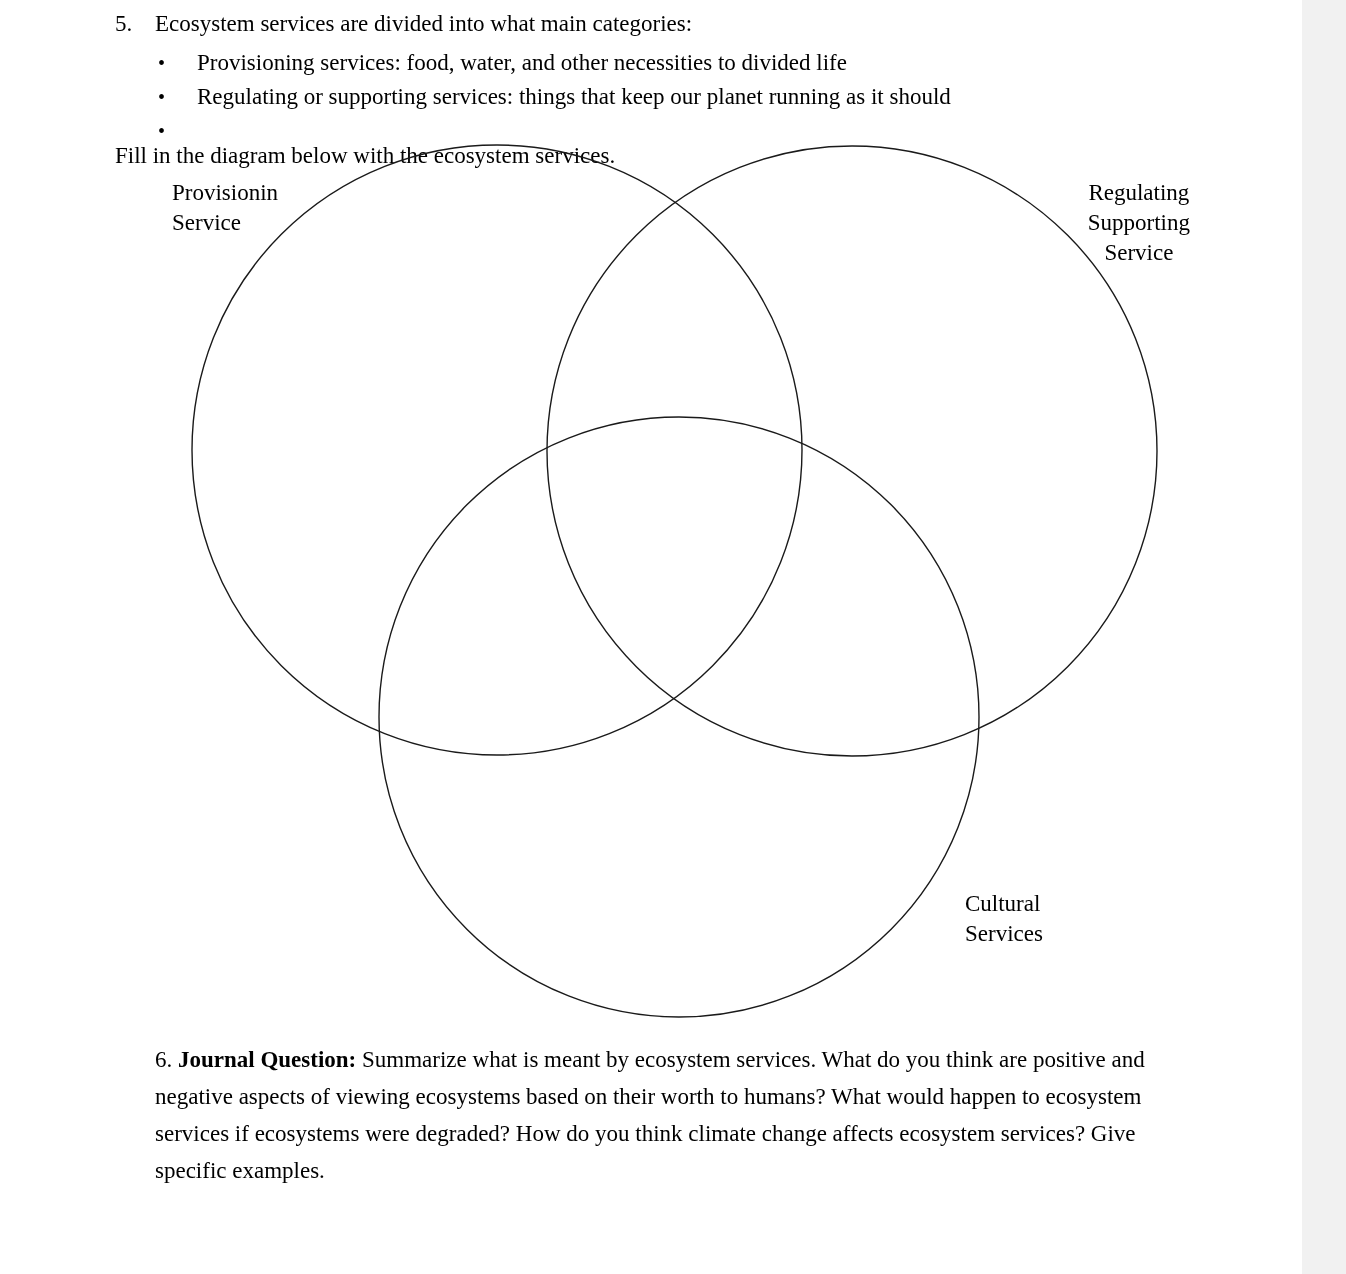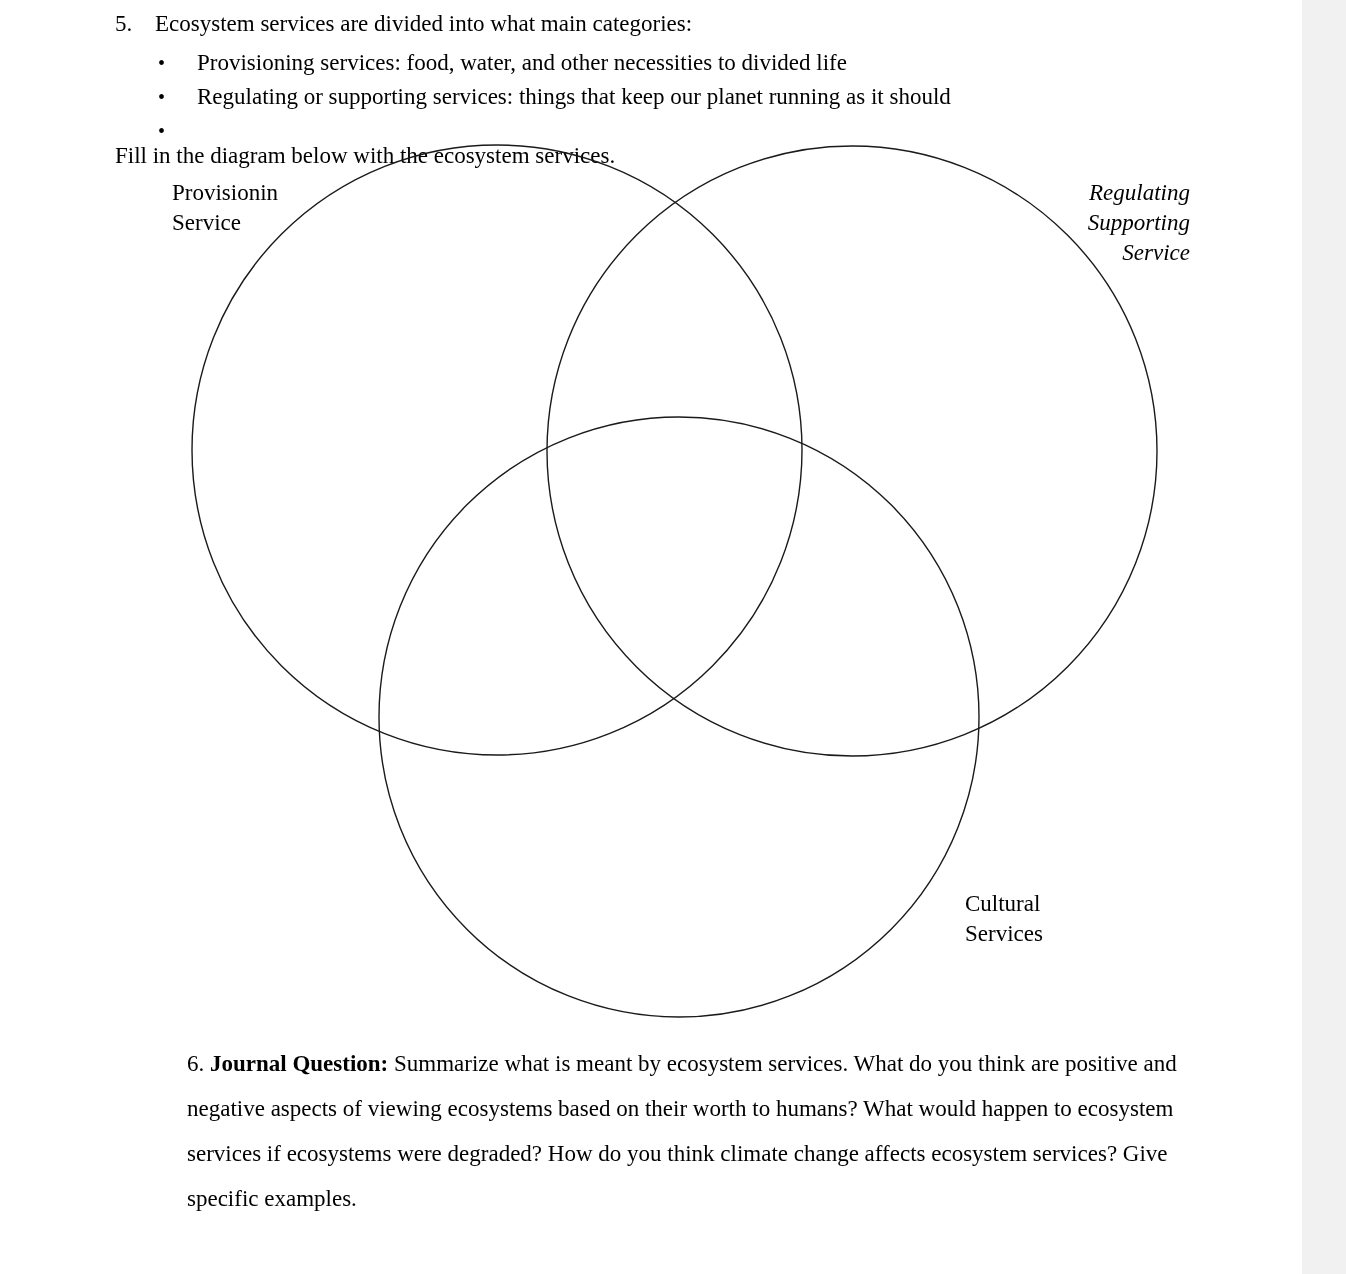--- a/index.html
+++ b/index.html
@@ -63,31 +63,29 @@
     height: 1274px;
   }
   .venn-label {
     position: absolute;
     line-height: 30px;
   }
   .venn-label div {
     white-space: nowrap;
   }
   #label-regulating {
-    text-align: right;
-    font-style: italic;
+    text-align: center;
   }
   #journal {
     position: absolute;
     left: 155px;
     top: 1018px;
     width: 1042px;
-    line-height: 45px;
+    line-height: 37px;
     white-space: normal;
-    margin-left: 32px;
   }
   #journal b {
     font-weight: bold;
   }
 </style>
 </head>
 <body>
 
 <div id="page">
 

